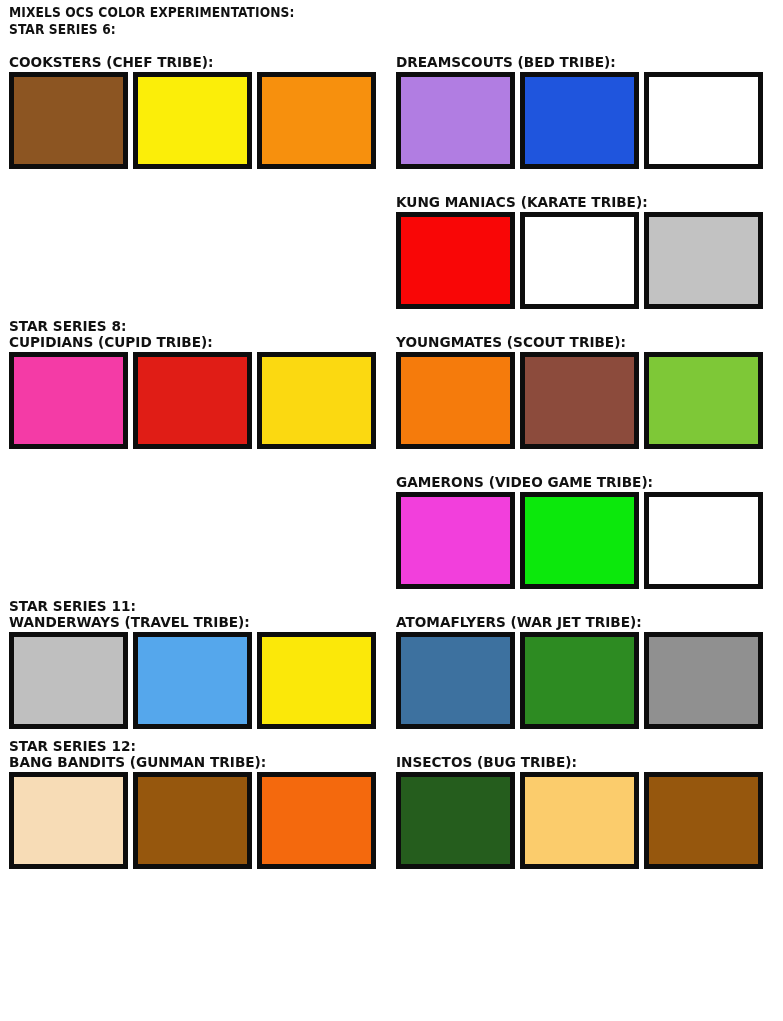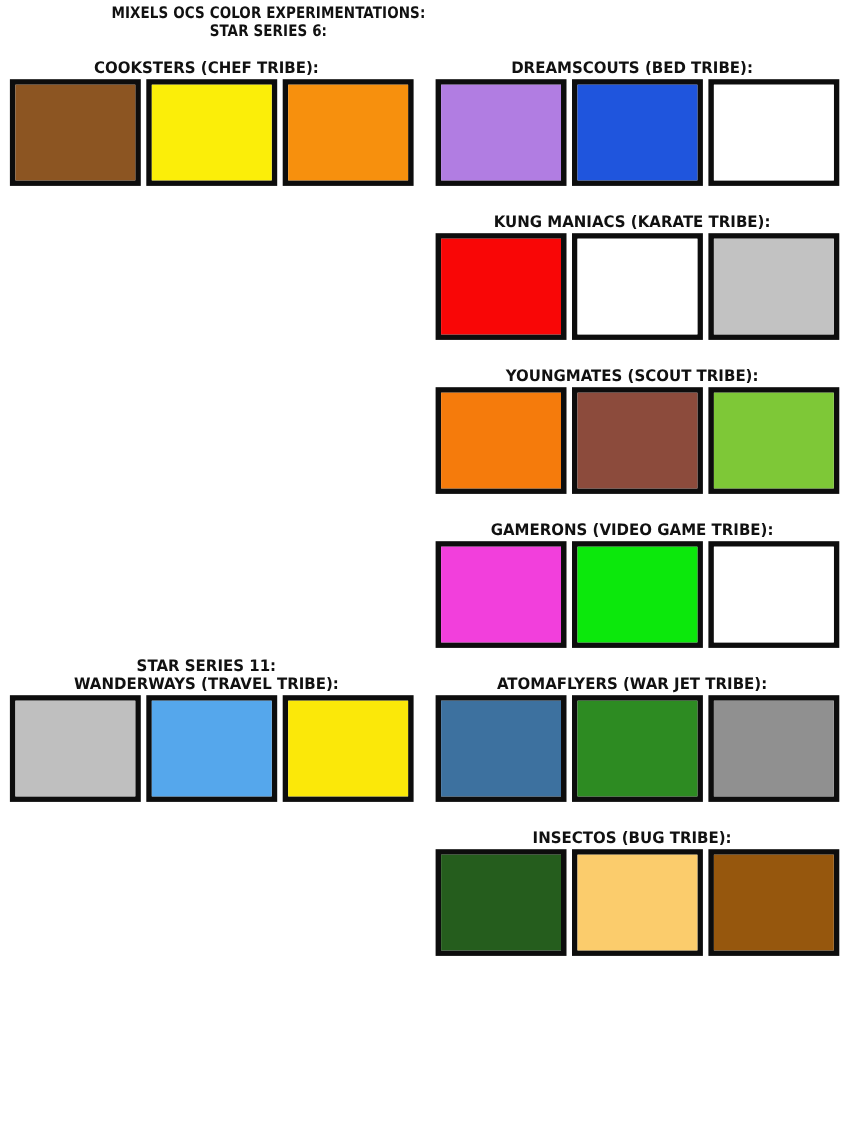--- a/index.html
+++ b/index.html
@@ -15,21 +15,20 @@
     color: #111111;
     overflow: hidden;
     position: relative;
   }
 
   .sheet {
     position: relative;
     width: 783px;
     height: 1021px;
     background: #ffffff;
-    text-align: center;
   }
 
   
   .title-block {
     position: absolute;
     left: 9px;
     top: 4px;
     width: 500px;
   }
   .title-line {
@@ -177,20 +176,35 @@
             <div class="swatch w-mid">
               <div class="swatch-fill" style="background: rgb(255, 255, 255);"></div>
             </div>
             <div class="swatch w-last">
               <div class="swatch-fill" style="background: rgb(194, 194, 194);"></div>
             </div>
           </div>
         </div>
       </div>
       <div class="series-row">
+        <div class="column left">
+          <div class="col-heading series-cap">STAR SERIES 8:</div>
+          <div class="col-heading tribe-cap">CUPIDIANS (CUPID TRIBE):</div>
+          <div class="swatch-strip">
+            <div class="swatch w-first">
+              <div class="swatch-fill" style="background: rgb(244, 59, 166);"></div>
+            </div>
+            <div class="swatch w-mid">
+              <div class="swatch-fill" style="background: rgb(224, 29, 22);"></div>
+            </div>
+            <div class="swatch w-last">
+              <div class="swatch-fill" style="background: rgb(251, 217, 17);"></div>
+            </div>
+          </div>
+        </div>
         <div class="column right">
           <div class="col-heading one-line">YOUNGMATES (SCOUT TRIBE):</div>
           <div class="swatch-strip">
             <div class="swatch w-first">
               <div class="swatch-fill" style="background: rgb(245, 123, 12);"></div>
             </div>
             <div class="swatch w-mid">
               <div class="swatch-fill" style="background: rgb(140, 75, 60);"></div>
             </div>
             <div class="swatch w-last">
@@ -240,20 +254,35 @@
             <div class="swatch w-mid">
               <div class="swatch-fill" style="background: rgb(45, 139, 34);"></div>
             </div>
             <div class="swatch w-last">
               <div class="swatch-fill" style="background: rgb(144, 144, 144);"></div>
             </div>
           </div>
         </div>
       </div>
       <div class="series-row">
+        <div class="column left">
+          <div class="col-heading series-cap">STAR SERIES 12:</div>
+          <div class="col-heading tribe-cap">BANG BANDITS (GUNMAN TRIBE):</div>
+          <div class="swatch-strip">
+            <div class="swatch w-first">
+              <div class="swatch-fill" style="background: rgb(247, 220, 182);"></div>
+            </div>
+            <div class="swatch w-mid">
+              <div class="swatch-fill" style="background: rgb(150, 87, 13);"></div>
+            </div>
+            <div class="swatch w-last">
+              <div class="swatch-fill" style="background: rgb(244, 105, 13);"></div>
+            </div>
+          </div>
+        </div>
         <div class="column right">
           <div class="col-heading one-line">INSECTOS (BUG TRIBE):</div>
           <div class="swatch-strip">
             <div class="swatch w-first">
               <div class="swatch-fill" style="background: rgb(37, 93, 29);"></div>
             </div>
             <div class="swatch w-mid">
               <div class="swatch-fill" style="background: rgb(251, 204, 108);"></div>
             </div>
             <div class="swatch w-last">

